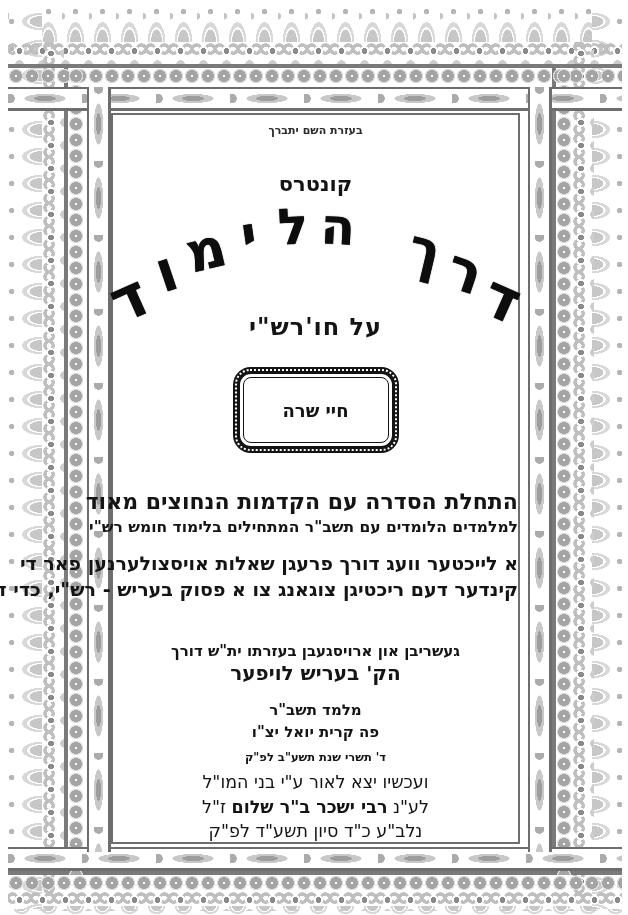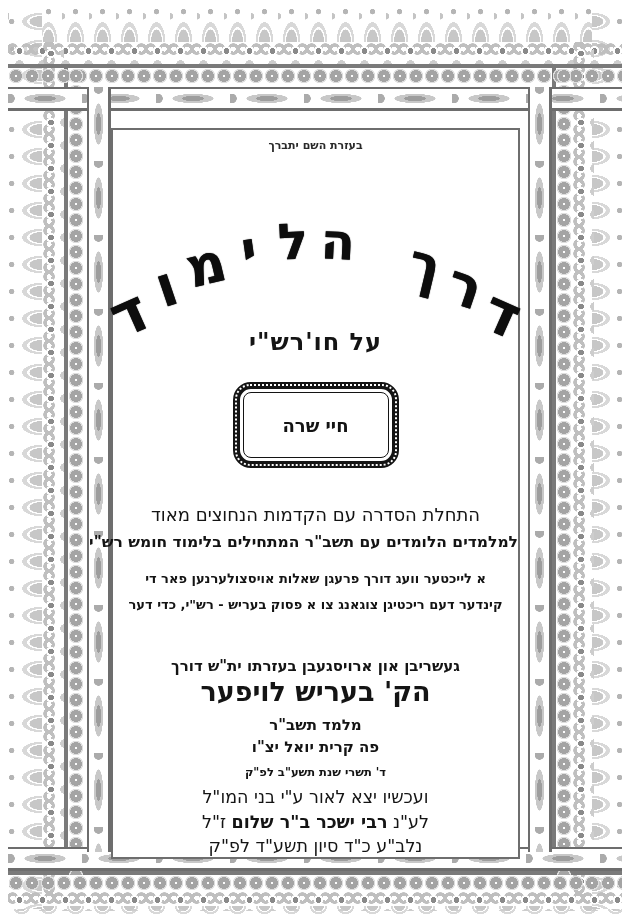--- a/index.html
+++ b/index.html
@@ -65,45 +65,45 @@
   .ell-v{border-left:2px solid #6d6d6d;border-right:3px solid #6d6d6d;background-size:100% 74px;
     background-image:
       radial-gradient(circle at 50% 2px, #ababab 0 4.5px, #ffffff 5px 6px, rgba(0,0,0,0) 6.5px),
       radial-gradient(ellipse 38% 44% at 50% 50%, #9d9d9d 0 34%, #c8c8c8 35% 62%, #ffffff 64%);}
   .ell-t{left:8px;right:6px;top:87px;height:19px;}
   .ell-b{left:8px;right:6px;bottom:44px;height:19px;}
   .ell-l{top:87px;bottom:63px;left:87px;width:19px;}
   .ell-r{top:87px;bottom:63px;right:76px;width:19px;}
   
   .content{
-    position:absolute;left:111px;top:128px;width:409px;height:731px;
+    position:absolute;left:111px;top:113px;width:409px;height:731px;
     border:2.5px solid #6e6e6e;background:#ffffff;box-sizing:border-box;
   }
   .t{position:absolute;left:0;right:0;text-align:center;white-space:nowrap;}
   .dedication{top:9px;font-size:11px;font-weight:bold;color:#2a2a2a;}
   .kuntres{top:57px;font-size:21px;font-weight:bold;}
   .arc{position:absolute;left:0;top:84px;width:100%;height:135px;}
   .arc span{position:absolute;font-weight:bold;color:#0d0d0d;line-height:1;
     text-shadow:0 0 1px #000;}
   .subtitle{top:198px;font-size:24px;font-weight:bold;letter-spacing:1px;}
   .badge{
     position:absolute;top:252px;left:50%;transform:translateX(-50%);
     width:166px;height:86px;border:7px solid #141414;border-radius:18px;
     box-sizing:border-box;background:#ffffff;
     display:flex;align-items:center;justify-content:center;
   }
   .badge::before{content:"";position:absolute;inset:-5px;border:2px dotted #ffffff;border-radius:15px;pointer-events:none;}
   .badge::after{content:"";position:absolute;inset:3px;border:1.5px solid #141414;border-radius:8px;pointer-events:none;}
   .badge-text{font-size:18px;font-weight:bold;}
-  .desc1{top:374px;font-size:18px;font-weight:normal;}
+  .desc1{top:374px;font-size:22px;font-weight:bold;}
   .desc2{top:403px;font-size:15.5px;font-weight:bold;}
-  .yiddish{top:436px;font-size:13px;font-weight:bold;line-height:25.5px;}
+  .yiddish{top:436px;font-size:19px;font-weight:bold;line-height:25.5px;}
   .yiddish div{white-space:nowrap;}
   .byline{top:527px;font-size:15px;font-weight:bold;}
-  .author{top:546px;font-size:27px;font-weight:bold;}
+  .author{top:546px;font-size:20px;font-weight:bold;}
   .role{top:586px;font-size:15px;font-weight:bold;}
   .place{top:608px;font-size:15px;font-weight:bold;}
   .dateline{top:635px;font-size:11.5px;font-weight:bold;}
   .pub1{top:657px;font-size:17.5px;}
   .memorial{top:682px;font-size:17.5px;}
   .memorial b{font-weight:bold;}
   .niftar{top:706px;font-size:17.5px;}
 </style>
 </head>
 <body>
@@ -130,20 +130,21 @@
     <div class="band ell-h ell-t"></div>
     <div class="band ell-h ell-b"></div>
     <div class="band ell-v ell-l"></div>
     <div class="band ell-v ell-r"></div>
   </div>
 
   <div class="content">
 
     <div class="t dedication">בעזרת השם יתברך</div>
 
+    <div class="t kuntres">קונטרס</div>
 
     <div class="arc">
         <span style="font-size: 59.28px; left: 388.908px; top: 69.8471px; transform: translateX(-50%) rotate(24deg);">ד</span>
         <span style="font-size: 56.9689px; left: 352.343px; top: 43.7116px; transform: translateX(-50%) rotate(18.6667deg);">ר</span>
         <span style="font-size: 54.6578px; left: 312.178px; top: 23.54px; transform: translateX(-50%) rotate(13.3333deg);">ך</span>
         <span style="font-size: 50.0356px; left: 224.973px; top: 2.87205px; transform: translateX(-50%) rotate(2.66667deg);">ה</span>
         <span style="font-size: 50.0356px; left: 180.027px; top: 2.87205px; transform: translateX(-50%) rotate(-2.66667deg);">ל</span>
         <span style="font-size: 52.3467px; left: 135.621px; top: 9.81699px; transform: translateX(-50%) rotate(-8deg);">י</span>
         <span style="font-size: 54.6578px; left: 92.822px; top: 23.54px; transform: translateX(-50%) rotate(-13.3333deg);">מ</span>
         <span style="font-size: 56.9689px; left: 52.6572px; top: 43.7116px; transform: translateX(-50%) rotate(-18.6667deg);">ו</span>

